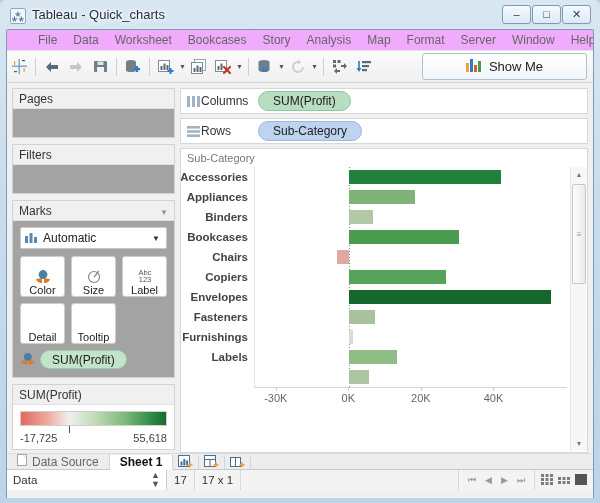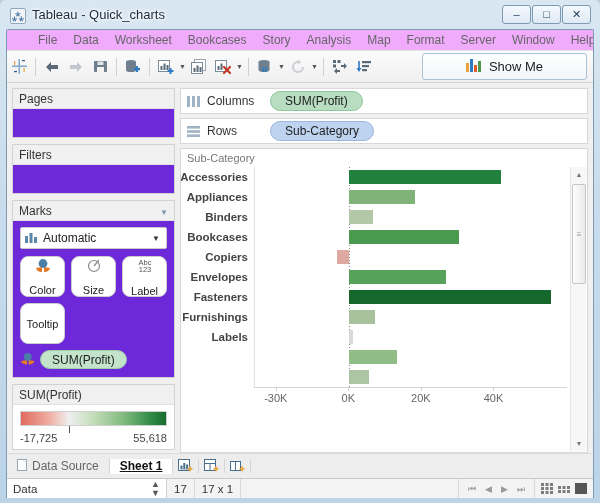--- a/index.html
+++ b/index.html
@@ -83,36 +83,36 @@
 
   
   #leftpane { width:172px; padding:5px 4px 0 5px; background:#f0f0f0; position:relative; }
   .card { background:#fff; border:1px solid #d2d2d2; margin-bottom:6px; }
   .card-head {
     height:20px; background:#f0f0f0; border-bottom:1px solid #e0e0e0;
     display:flex; align-items:center; padding:0 6px; font-size:12px; color:#333;
     position:relative;
   }
   .card-head .chev { position:absolute; right:6px; top:7px; font-size:8px; color:#7a98ad; }
-  .card-body { background:#6d28d9; }
+  .card-body { background:#a3a3a3; }
   #pages-card .card-body, #filters-card .card-body { height:28px; }
   #marks-card .card-body { padding:6px 7px 8px 7px; }
 
   .mark-select {
     height:22px; border:1px solid #c8c8c8; border-radius:2px; background:#fff;
     display:flex; align-items:center; padding:0 4px; margin-bottom:7px; position:relative;
     font-size:12px; color:#222;
   }
   .mark-select .caret { position:absolute; right:6px; font-size:8px; color:#333; }
 
   .btn-row { display:flex; gap:6px; margin-bottom:6px; }
   .mbtn {
-    width:45px; height:41px; border:1px solid #cdcdcd; border-radius:8px; background:#fff;
-    display:flex; flex-direction:column; align-items:center; justify-content:center;
-    font-size:11px; color:#222; cursor:default; gap:11px;
+    width:45px; height:41px; border:1px solid #cdcdcd; border-radius:3px; background:#fff;
+    display:flex; flex-direction:column; align-items:center; justify-content:flex-end;
+    font-size:11px; color:#222; cursor:default; gap:0;
   }
   .mbtn .ic { height:17px; display:flex; align-items:center; justify-content:center; }
 
   .pill-row { display:flex; align-items:center; gap:4px; margin-top:2px; }
   .pill {
     height:19px; border-radius:10px; display:flex; align-items:center;
     padding:0 11px; font-size:12px; color:#1d1d1d; cursor:default; white-space:nowrap;
   }
   .pill.green { background:#b8ddc0; border:1px solid #8dc79c; }
   .pill.green-lt { background:#c4e3cb; border:1px solid #9ccfa9; }
@@ -125,21 +125,21 @@
   #legend-body { padding:6px 7px 5px 7px; }
   #legend-ramp { height:15px; border:1px solid #cfcfcf;
     background:linear-gradient(to right,#e06a5c 0%,#f0b0a6 20%,#efefef 33%,#c3ddb9 50%,#7cb87a 72%,#2f8a45 90%,#186b2e 100%); }
   #legend-tick { width:1px; height:7px; background:#555; margin-left:33%; }
   #legend-vals { display:flex; justify-content:space-between; font-size:11px; color:#444; margin-top:-1px; }
 
   
   #rightpane { flex:1; padding:5px 5px 0 1px; display:flex; flex-direction:column; }
   .shelf {
     height:26px; background:#fff; border:1px solid #d8d8d8; margin-bottom:4px;
-    display:flex; align-items:center; padding:0 6px; gap:7px;
+    display:flex; align-items:center; padding:0 6px; gap:1px;
   }
   .shelf-label { font-size:12px; color:#333; width:56px; }
   .shelf-icon { width:13px; height:12px; display:flex; align-items:center; }
   .shelf .pill { height:20px; padding:0 14px; }
 
   
   #viz {
     flex:1; background:#fff; border:1px solid #d8d8d8; position:relative; overflow:hidden;
   }
   #viz-inner { position:absolute; left:0; top:0; right:0; bottom:0; }
@@ -170,26 +170,26 @@
              background:#f7f7f7; border-left:1px solid #e6e6e6; }
   .sb-arrow { width:16px; height:15px; display:flex; align-items:center; justify-content:center;
               font-size:7px; color:#777; background:#f7f7f7; cursor:default; }
   #sb-thumb { position:absolute; left:1px; top:17px; width:14px; height:100px;
     background:linear-gradient(to right,#fdfdfd,#eaeaea); border:1px solid #c6c6c6; border-radius:2px;
     display:flex; align-items:center; justify-content:center; cursor:default; }
   #sb-grip { font-size:8px; color:#999; line-height:3px; }
 
   
   #bottom { height:46px; background:#f0f0f0; border-top:1px solid #dcdcdc; }
-  #tabbar { height:25px; display:flex; align-items:center; background:#ededed; border-bottom:1px solid #c8c8c8; }
+  #tabbar { height:16px; display:flex; align-items:center; background:#ededed; border-bottom:1px solid #c8c8c8; }
   .tab {
     display:flex; align-items:center; gap:5px; padding:0 10px; font-size:12px; color:#666;
     border-right:1px solid #d5d5d5; cursor:default;
   }
-  .tab.active { background:#fff; color:#111; font-weight:bold; border-bottom:1px solid #fff; margin-bottom:-1px;text-decoration:underline; }
+  .tab.active { background:#fff; color:#111; font-weight:bold; border-bottom:1px solid #fff; margin-bottom:-1px; }
   .tab-icon-btn { width:26px; display:flex; align-items:center; justify-content:center;
                   border-right:1px solid #d5d5d5; cursor:default; }
   #tabbar-spacer { flex:1; border-right:none; }
 
   #statusbar { height:20px; display:flex; align-items:stretch; font-size:11.5px; color:#333; }
   #status-data {
     width:160px; display:flex; align-items:center; padding:0 6px; background:#fff;
     border-right:1px solid #d0d0d0; position:relative;
   }
   #status-data .spin { position:absolute; right:6px; font-size:9px; color:#555; line-height:9px; }
@@ -439,20 +439,23 @@
                       <text x="10" y="8" font-family="Liberation Sans, sans-serif" font-size="7.5" fill="#555" text-anchor="middle">Abc</text>
                       <text x="10" y="15" font-family="Liberation Sans, sans-serif" font-size="7.5" fill="#555" text-anchor="middle">123</text>
                     </svg>
                 </span>
                 <span>Label</span>
               </div>
             </div>
 
             <div class="btn-row">
               <div class="mbtn">
+                <span>Detail</span>
+              </div>
+              <div class="mbtn">
                 <span>Tooltip</span>
               </div>
             </div>
 
             <div class="pill-row">
               <span>
                 <svg width="16" height="15" viewBox="0 0 16 15">
                   <path d="M1 10 A5.2 4.3 0 0 0 7 13.5 L7 9 Z" fill="#e07a28"></path>
                   <path d="M14.5 10 A5.2 4.3 0 0 1 8.5 13.5 L8.5 9 Z" fill="#e07a28"></path>
                   <circle cx="7.8" cy="5.8" r="3.9" fill="#4a7fa8"></circle>
@@ -511,20 +514,21 @@
         <div id="viz">
           <div id="viz-inner">
 
             <div id="rowhdr-title">Sub-Category</div>
 
             <div id="rowlabels">
               <div class="rowlabel">Accessories</div>
               <div class="rowlabel">Appliances</div>
               <div class="rowlabel">Binders</div>
               <div class="rowlabel">Bookcases</div>
+              <div class="rowlabel">Chairs</div>
               <div class="rowlabel">Copiers</div>
               <div class="rowlabel">Envelopes</div>
               <div class="rowlabel">Fasteners</div>
               <div class="rowlabel">Furnishings</div>
               <div class="rowlabel">Labels</div>
             </div>
 
             <div id="plot">
               <div id="zeroline" style="left: 94.3256px;"></div>
               <div class="bar-row">

